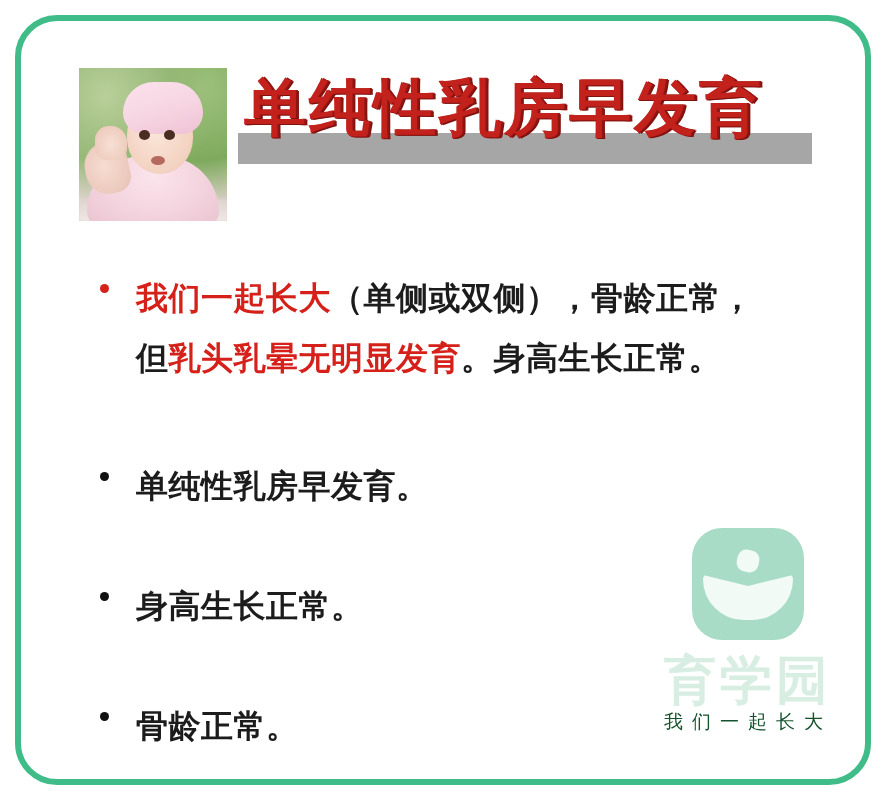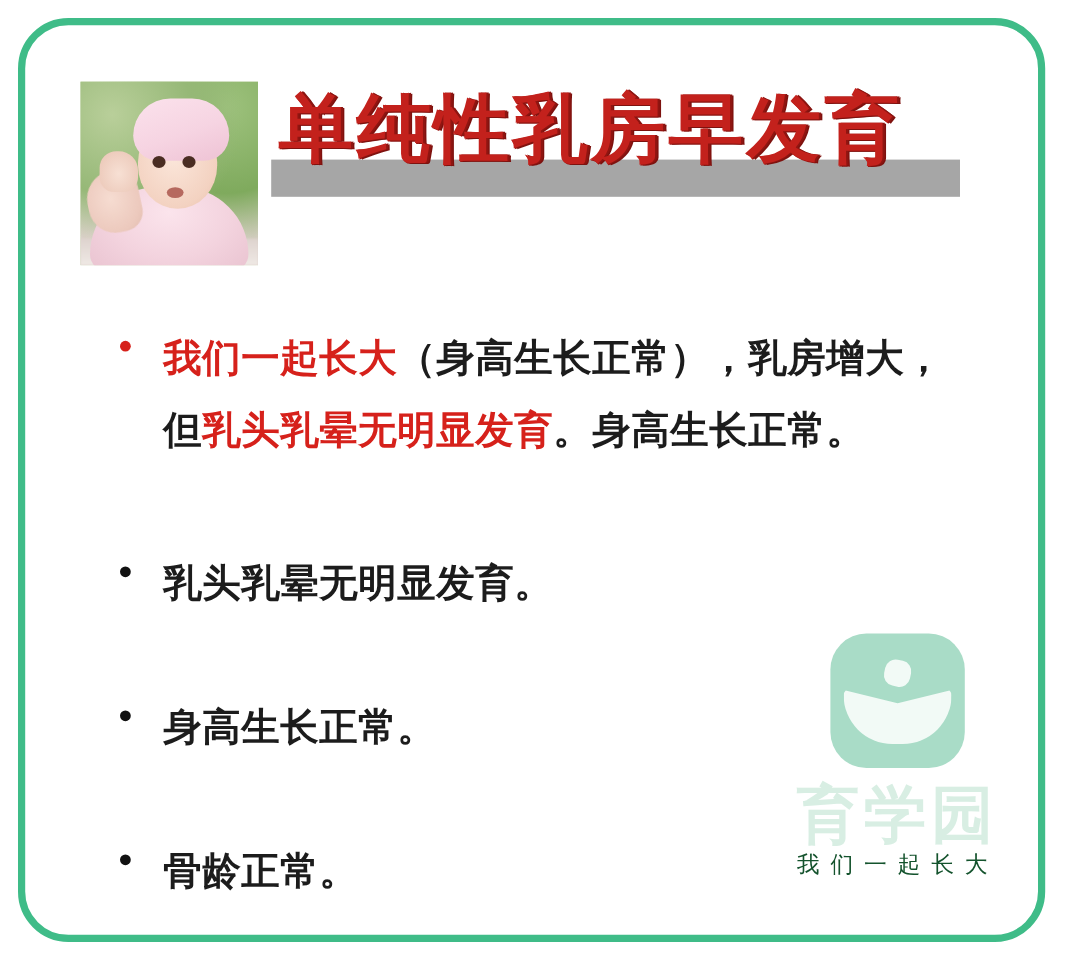--- a/index.html
+++ b/index.html
@@ -32,21 +32,21 @@
     height: 770px;
     border: 6px solid #3fbc88;
     border-radius: 42px;
     box-sizing: border-box;
     background: #ffffff;
   }
 
   
   #header {
     position: absolute;
-    left: 4px; top: 0;
+    left: 16px; top: 0;
     width: 760px;
     height: 235px;
     padding-left: 40px;
   }
 
   #baby-photo {
     position: absolute;
     left: 63px;
     top: 68px;
     width: 148px;
@@ -273,28 +273,28 @@
     <div id="title-band" style="background: rgb(166, 166, 166);"></div>
     <div id="title-text">单纯性乳房早发育</div>
 
   </div>
 
   <div id="bullets">
 
     <div class="bullet red-dot" id="b1">
       <span class="dot" style="background: rgb(214, 33, 27);"></span>
       <div class="text">
-        <div><span class="hl">我们一起长大</span><span>（身高生长正常），乳房增大，</span></div>
+        <div><span class="hl">我们一起长大</span><span>（单侧或双侧），骨龄正常，</span></div>
         <div><span>但</span><span class="hl">乳头乳晕无明显发育</span><span>。身高生长正常。</span></div>
       </div>
     </div>
 
     <div class="bullet" id="b2">
       <span class="dot" style="background: rgb(17, 17, 17);"></span>
-      <div class="text">乳头乳晕无明显发育。</div>
+      <div class="text">单纯性乳房早发育。</div>
     </div>
 
     <div class="bullet" id="b3">
       <span class="dot" style="background: rgb(17, 17, 17);"></span>
       <div class="text">身高生长正常。</div>
     </div>
 
     <div class="bullet" id="b4">
       <span class="dot" style="background: rgb(17, 17, 17);"></span>
       <div class="text">骨龄正常。</div>

